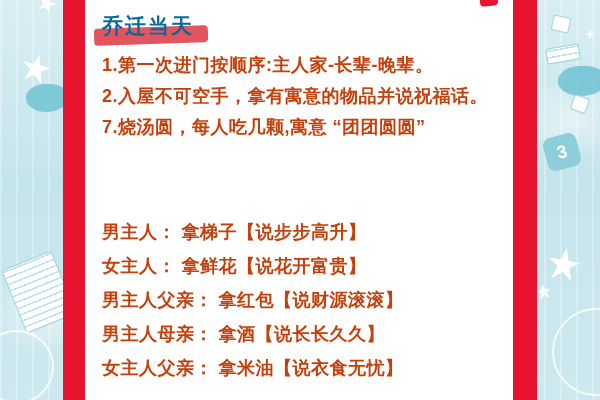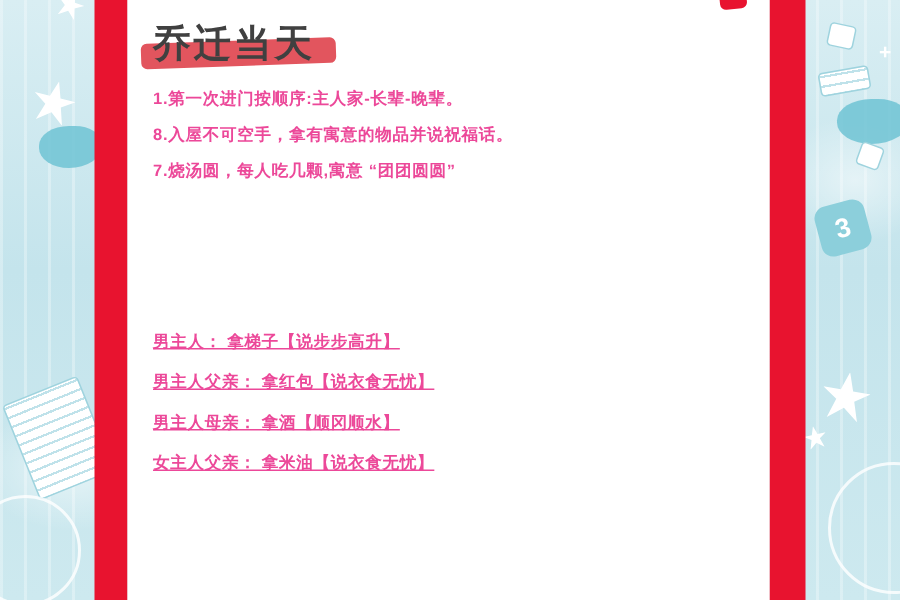--- a/index.html
+++ b/index.html
@@ -30,35 +30,35 @@
   .strip.left{left:63px;width:22px;}
   .strip.right{left:513px;width:24px;}
 
   
   .card{position:absolute;left:85px;top:0;width:428px;height:400px;background:#ffffff;}
   .corner-mark{position:absolute;left:395px;top:-2px;width:18px;height:8px;
                background:#e8132f;border-radius:0 0 4px 4px;transform:rotate(-6deg);}
 
   
   .sec-title{position:relative;display:inline-block;}
-  .sec-title .txt{position:relative;z-index:1;font-size:25px;font-weight:900;
-                  color:#404040;letter-spacing:2px;}
+  .sec-title .txt{position:relative;z-index:1;font-size:21px;font-weight:900;
+                  color:#0369a1;letter-spacing:2px;}
   .hl{position:absolute;z-index:0;top:15px;height:17px;background:#e2555e;
       border-radius:4px;transform:rotate(-2deg);}
   .hl.day{left:-8px;right:-14px;}
   .hl.ref{left:-10px;right:-16px;top:16px;transform:rotate(-3deg);}
 
   
   .sec-day{position:absolute;left:17px;top:12px;right:8px;}
   .sec-ref{position:absolute;left:17px;top:201px;right:8px;}
   .rule-list{margin-top:16px;}
   .ref-list{margin-top:22px;}
-  .line{font-size:11px;font-weight:700;color:#ec4899;line-height:1;
+  .line{font-size:18px;font-weight:700;color:#c2410c;line-height:1;
         margin-bottom:13px;letter-spacing:.5px;white-space:nowrap;}
-  .ref-list .line{margin-bottom:16px;text-decoration:underline;}
+  .ref-list .line{margin-bottom:16px;}
 </style>
 </head>
 <body>
 
 <div class="stage">
 
   <div class="bg">
 
     <div class="star" style="left:38px;top:-6px;width:18px;height:18px;transform:rotate(20deg);"></div>
     <div class="star" style="left:22px;top:54px;width:28px;height:28px;transform:rotate(14deg);"></div>
@@ -85,28 +85,29 @@
   <div class="card">
     <div class="corner-mark"></div>
 
     <section class="sec-day">
       <div class="sec-title">
         <span class="hl day"></span>
         <span class="txt">乔迁当天</span>
       </div>
       <div class="rule-list">
         <div class="line">1.第一次进门按顺序:主人家-长辈-晚辈。</div>
-        <div class="line">8.入屋不可空手，拿有寓意的物品并说祝福话。</div>
+        <div class="line">2.入屋不可空手，拿有寓意的物品并说祝福话。</div>
         <div class="line">7.烧汤圆，每人吃几颗,寓意 “团团圆圆”</div>
       </div>
     </section>
 
     <section class="sec-ref">
       <div class="ref-list">
         <div class="line">男主人： 拿梯子【说步步高升】</div>
-        <div class="line">男主人父亲： 拿红包【说衣食无忧】</div>
-        <div class="line">男主人母亲： 拿酒【顺冈顺水】</div>
+        <div class="line">女主人： 拿鲜花【说花开富贵】</div>
+        <div class="line">男主人父亲： 拿红包【说财源滚滚】</div>
+        <div class="line">男主人母亲： 拿酒【说长长久久】</div>
         <div class="line">女主人父亲： 拿米油【说衣食无忧】</div>
       </div>
     </section>
   </div>
 
 </div>
 
 </body></html>

